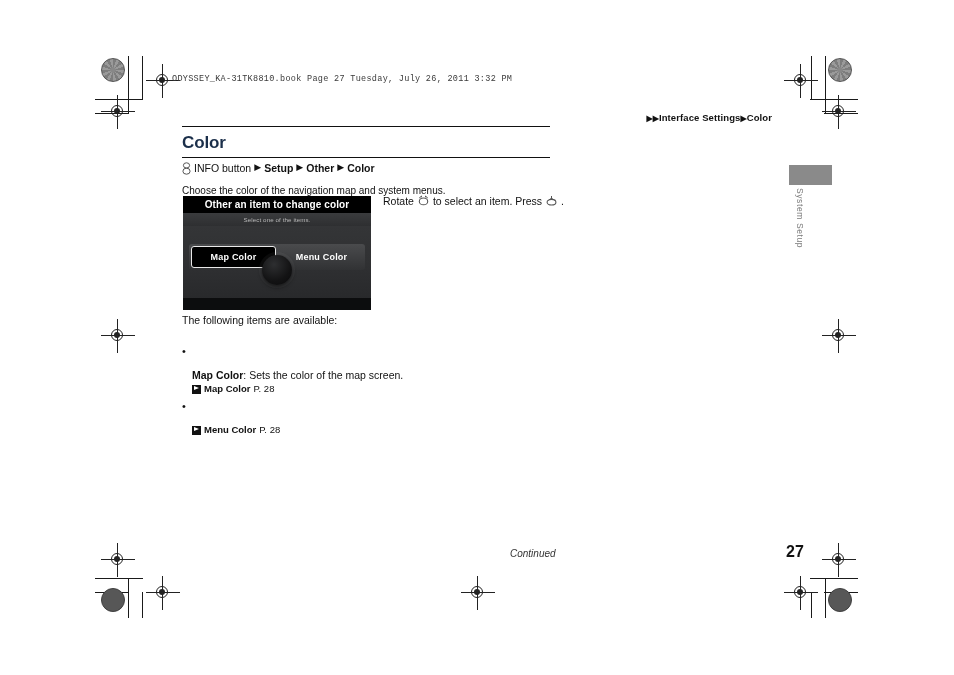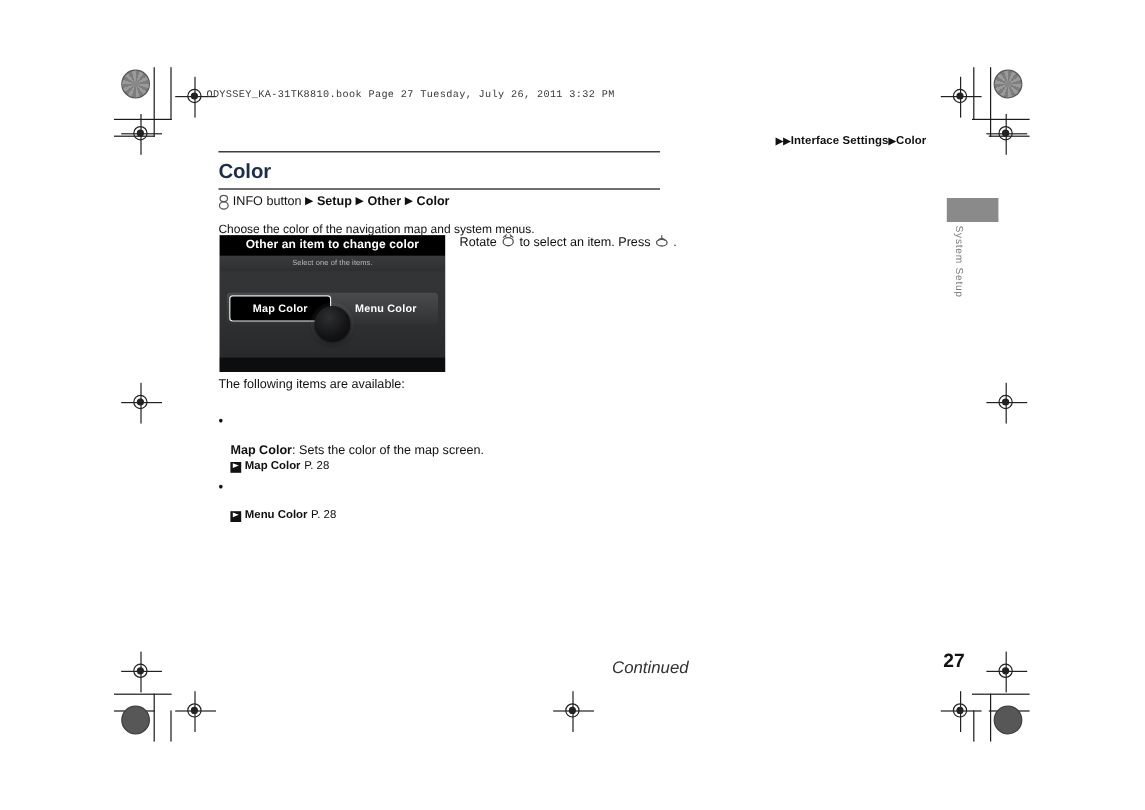--- a/index.html
+++ b/index.html
@@ -300,21 +300,21 @@
     text-orientation: mixed;
     letter-spacing: 0.6px;
     white-space: nowrap;
   }
 
   
   .continued {
     position: absolute;
     left: 510px;
     top: 548px;
-    font-size: 14px;
+    font-size: 10px;
     font-style: italic;
     color: #333;
   }
   .page-number {
     position: absolute;
     left: 786px;
     top: 543px;
     font-size: 16px;
     font-weight: bold;
     color: #111;

